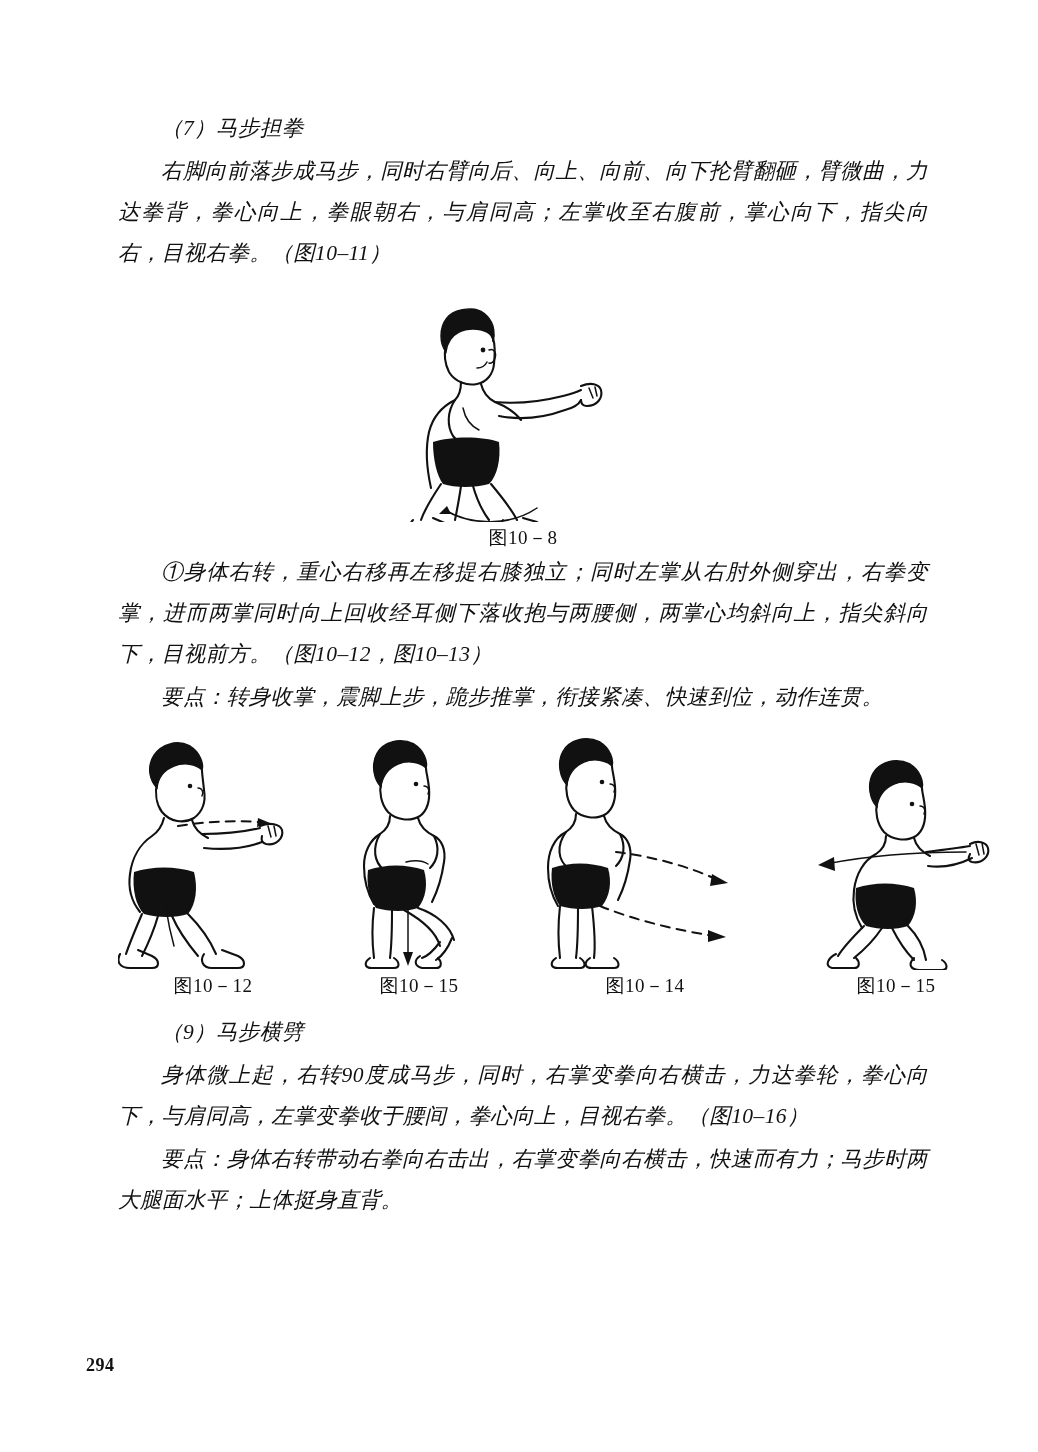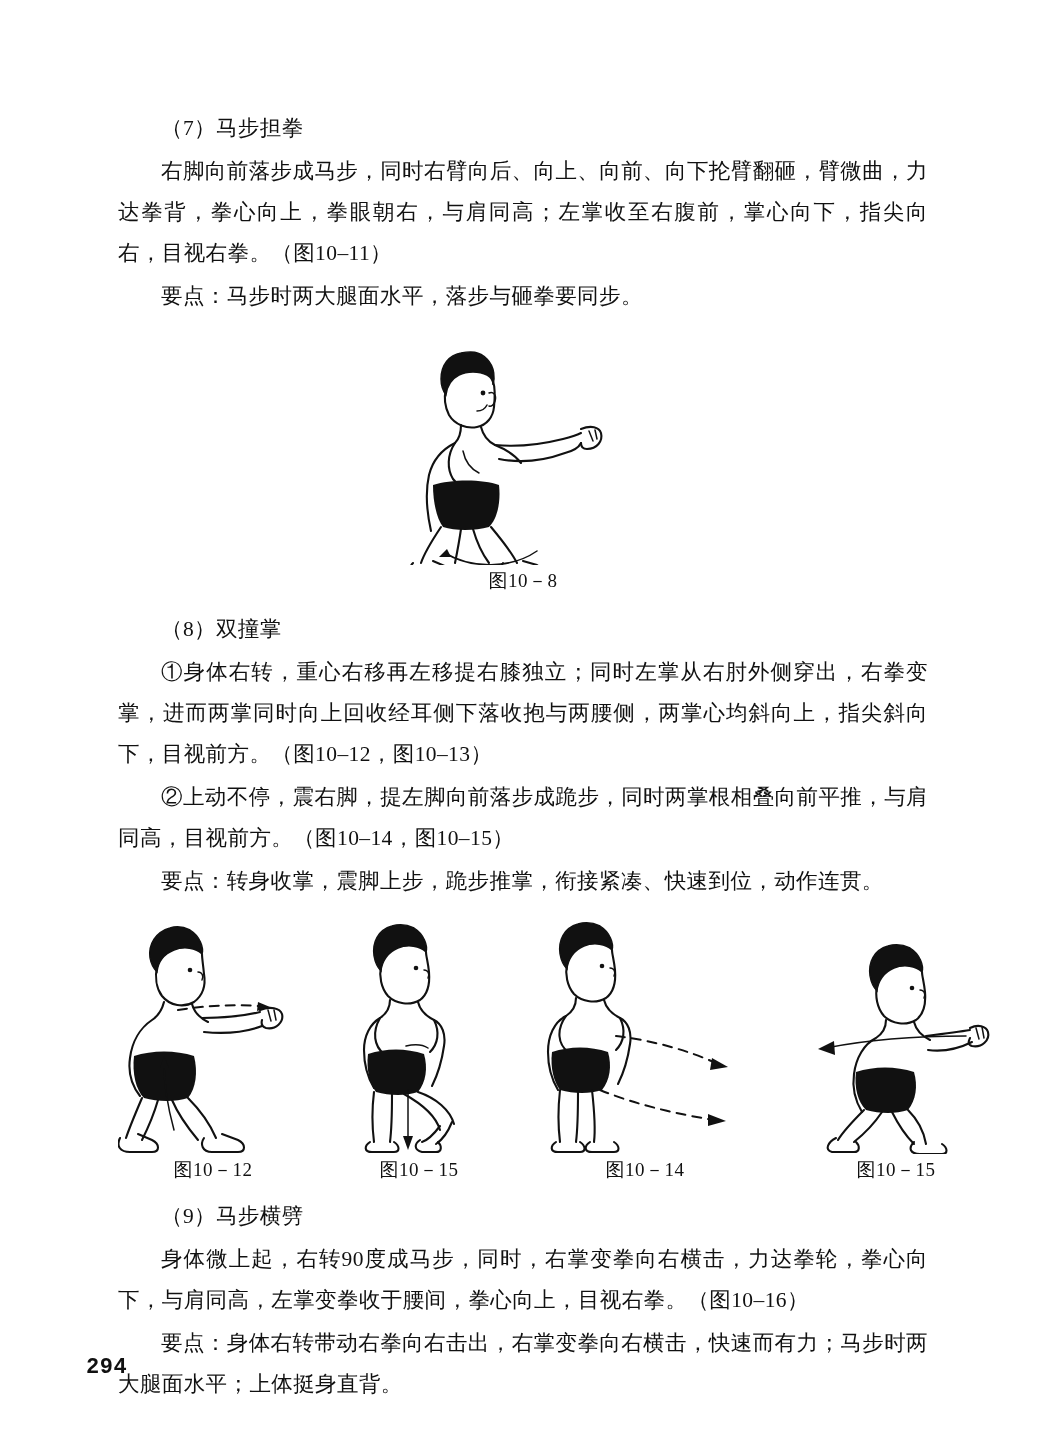--- a/index.html
+++ b/index.html
@@ -30,20 +30,21 @@
   p {
     margin: 0 0 2px 0;
     font-size: 21.5px;
     line-height: 41px;
     text-align: justify;
     text-justify: inter-ideograph;
     letter-spacing: 0.4px;
   }
   p.indent {
     text-indent: 43px;
+    font-style: italic;
   }
   .fig-row {
     display: flex;
     align-items: flex-end;
     justify-content: center;
     width: 100%;
   }
   .fig {
     text-align: center;
   }
@@ -51,43 +52,42 @@
     font-size: 19px;
     line-height: 28px;
     letter-spacing: 0.5px;
     margin-top: 2px;
     text-align: center;
   }
   .pagenum {
     position: absolute;
     left: 86px;
     top: 1355px;
-    font-size: 22px;
-    font-family: Liberation Mono, monospace;
+    font-size: 18px;
+    font-family: Liberation Serif, serif;
     font-weight: bold;
     letter-spacing: 0.5px;
     text-align: center;
   }
   svg { display: block; }
   .ln { fill: none; stroke: #111; stroke-width: 2.1; stroke-linecap: round; stroke-linejoin: round; }
   .lnt { fill: none; stroke: #111; stroke-width: 1.5; stroke-linecap: round; stroke-linejoin: round; }
   .hair { fill: #111; stroke: #111; stroke-width: 1.4; }
   .sh { fill: #111; }
   .dash { fill: none; stroke: #111; stroke-width: 2; stroke-dasharray: 9 7; stroke-linecap: round; }
   .arrow { fill: #111; }
 </style>
 </head>
 <body>
 
 <div class="page">
   <div class="content">
 
     <p class="indent">（7）马步担拳</p>
     <p class="indent">右脚向前落步成马步，同时右臂向后、向上、向前、向下抡臂翻砸，臂微曲，力达拳背，拳心向上，拳眼朝右，与肩同高；左掌收至右腹前，掌心向下，指尖向右，目视右拳。（图10–11）</p>
-    <p class="indent">要点：马步时两大腿面水平，落步与砸拳要同步。</p>
 
     <div class="fig-row" style="margin-top:18px;">
       <div class="fig">
         <svg width="240" height="230" viewBox="0 0 240 230">
 
           <path class="hair" d="M58 18 C46 20 38 30 38 44 C38 50 40 56 43 60 C44 52 48 44 56 40 C64 36 76 36 84 40 C88 42 90 46 90 50 C92 44 92 32 84 24 C76 16 68 16 58 18 Z"></path>
           <path class="ln" d="M43 54 C41 62 42 72 46 80 C52 90 64 94 74 92 C84 90 90 82 91 72 C92 62 92 52 90 46"></path>
           <path class="lnt" d="M86 58 C90 56 94 60 92 66 C91 70 88 72 86 71"></path>
           <circle cx="80" cy="58" r="2.4" class="sh"></circle>
           <path class="lnt" d="M84 70 C82 74 78 76 74 76"></path>
@@ -113,23 +113,21 @@
           <path class="ln" d="M10 228 C6 232 6 238 12 240 L40 240 C46 240 48 236 44 232 L30 226"></path>
           <path class="ln" d="M100 228 C96 234 98 240 106 240 L132 240 C138 240 140 234 134 230 L120 226"></path>
 
           <path class="lnt" d="M42 218 C68 234 108 234 134 216"></path>
           <path class="arrow" d="M44 214 L36 222 L48 222 Z"></path>
         </svg>
         <div class="fig-caption">图10－8</div>
       </div>
     </div>
 
-    <p class="indent" style="margin-top:14px;">（8）双撞掌</p>
     <p class="indent">①身体右转，重心右移再左移提右膝独立；同时左掌从右肘外侧穿出，右拳变掌，进而两掌同时向上回收经耳侧下落收抱与两腰侧，两掌心均斜向上，指尖斜向下，目视前方。（图10–12，图10–13）</p>
-    <p class="indent">②上动不停，震右脚，提左脚向前落步成跪步，同时两掌根相叠向前平推，与肩同高，目视前方。（图10–14，图10–15）</p>
     <p class="indent">要点：转身收掌，震脚上步，跪步推掌，衔接紧凑、快速到位，动作连贯。</p>
 
     <div class="fig-row" style="margin-top:12px; justify-content:space-between; align-items:flex-end;gap:36px;">
 
       <div class="fig" style="width:190px;">
         <svg width="190" height="240" viewBox="0 0 190 240">
           <path class="hair" d="M52 14 C38 18 30 30 32 44 C33 50 36 55 39 58 C40 48 46 40 56 36 C66 32 78 34 84 40 C86 34 82 22 72 16 C64 12 58 12 52 14 Z"></path>
           <path class="ln" d="M39 52 C37 62 38 74 44 82 C52 92 66 94 76 88 C84 82 88 72 86 60 C85 50 84 44 84 40"></path>
           <circle cx="72" cy="56" r="2.3" class="sh"></circle>
           <path class="lnt" d="M80 58 C84 58 86 62 84 66"></path>

